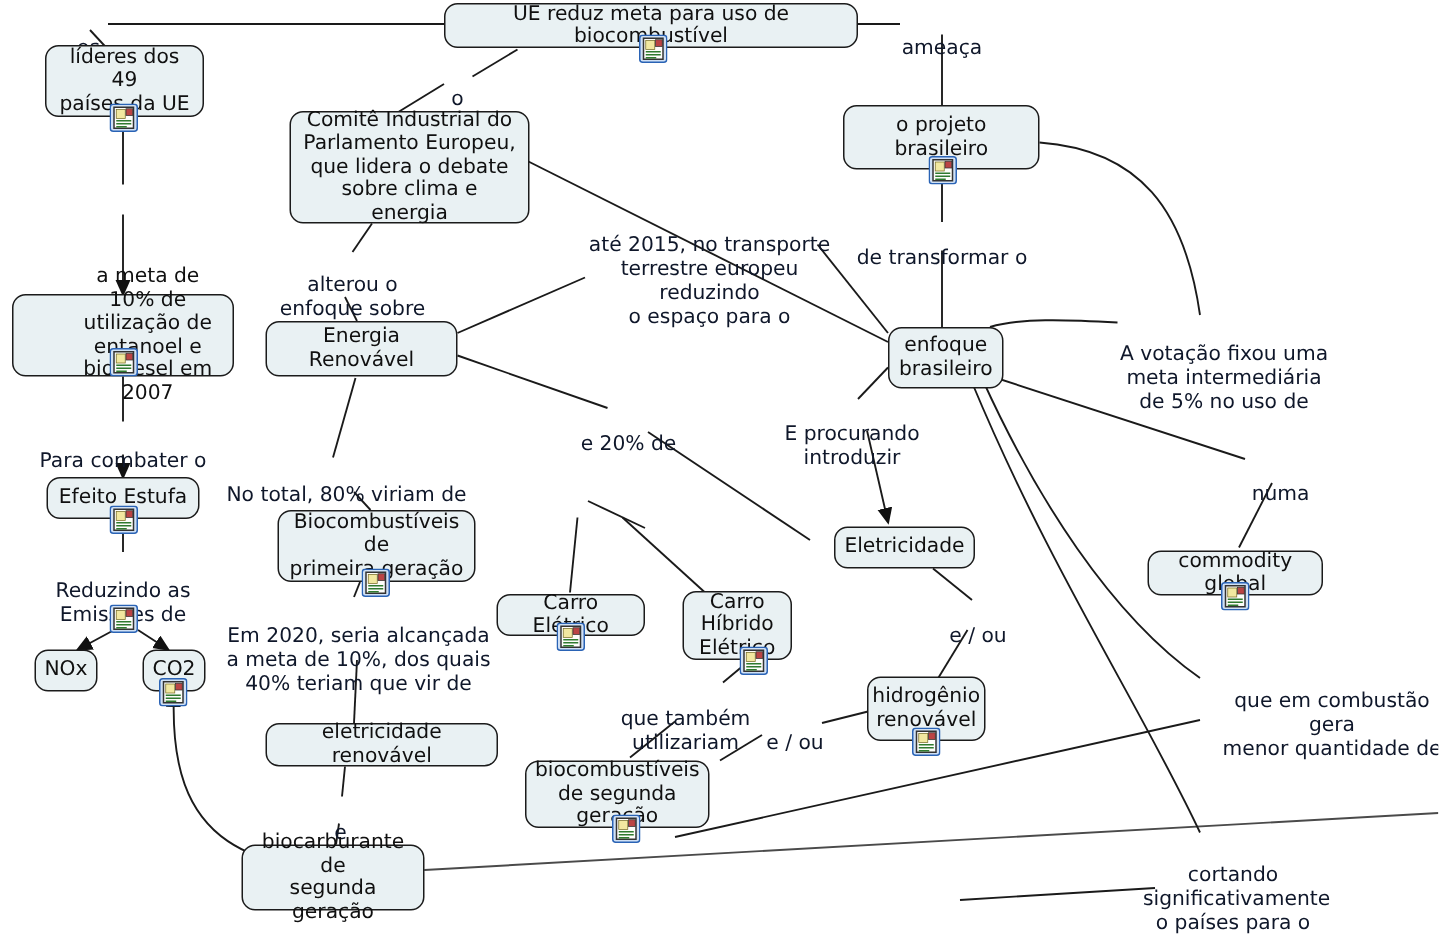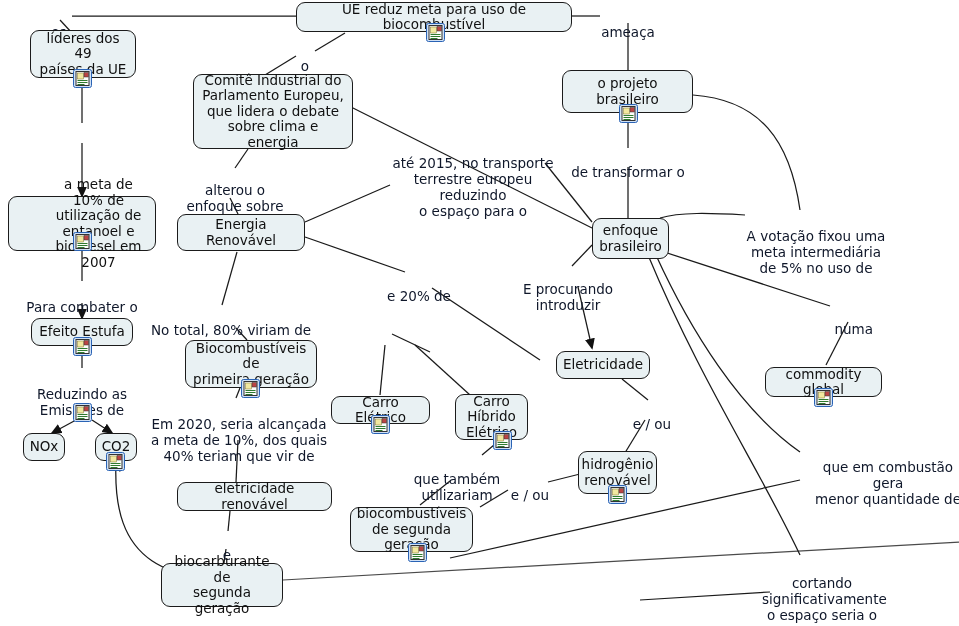--- a/index.html
+++ b/index.html
@@ -460,15 +460,15 @@
   <div class="label" style="left:791px;top:443px;width:162px;margin-left:16px;">
     <span>que em combustão gera
 menor quantidade de</span></div>
 
   <div class="label" style="left:218px;top:531px;width:18px;">
     <span>e</span></div>
 
   <div class="label" style="left:762px;top:559px;width:120px;">
     <span>cortando
 significativamente
-o espaço seria o</span></div>
+o países para o</span></div>
 
 </div>
 
 </body></html>

